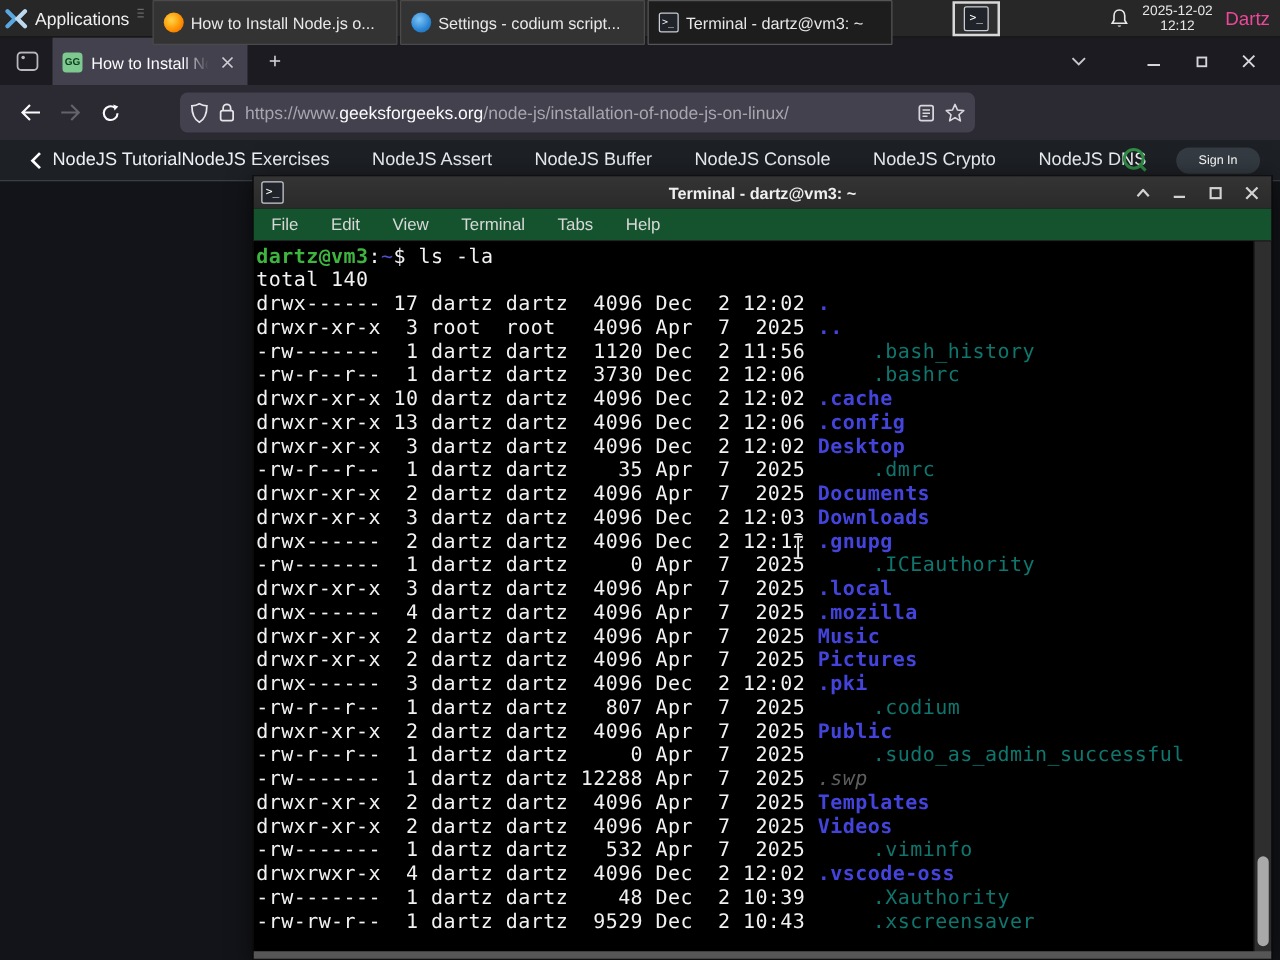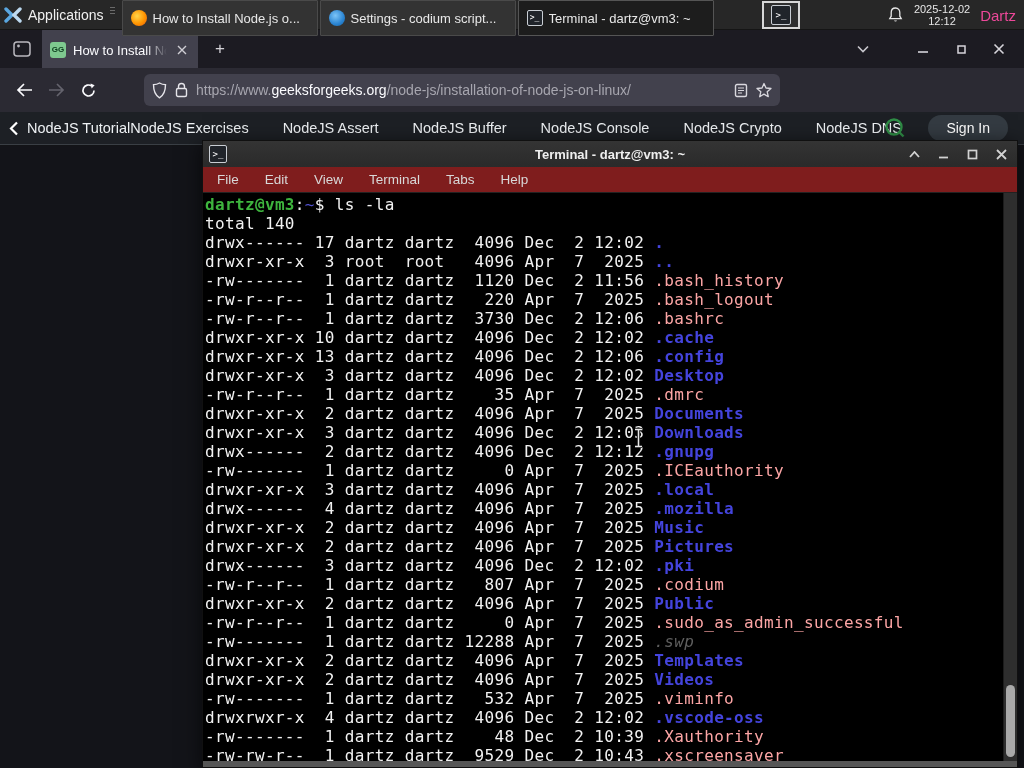--- a/index.html
+++ b/index.html
@@ -39,40 +39,40 @@
 
   .toolbar { position:absolute; left:0; top:38px; width:1024px; height:44px; background:#2b2a33; display:flex; align-items:center; }
   .nav-ico { width:32px; height:30px; display:flex; align-items:center; justify-content:center; border-radius:4px; flex:none; }
   .urlbar { display:flex; align-items:center; height:32px; width:636px; margin-left:40px; background:#42414d; border-radius:6px; padding:0 8px; gap:8px; }
   .url-text { flex:1; font-size:14px; white-space:nowrap; overflow:hidden; color:#a7a6af; }
   .url-text .domain { color:#fbfbfe; }
   .tb-right { position:absolute; right:0; top:38px; height:44px; display:flex; align-items:center; gap:6px; padding-right:10px; }
 
   
   .gfg-nav { position:absolute; left:0; top:82px; width:1024px; height:33px; background:#1d2025; border-bottom:1px solid #3a3f45; display:flex; align-items:center; color:#eef1f4; font-size:14.5px; }
-  .gfg-left { display:flex; align-items:center; gap:8px; padding-left:9px; white-space:nowrap; }
+  .gfg-left { display:flex; align-items:center; gap:8px; padding-left:24px; white-space:nowrap; }
   .gfg-links { display:flex; align-items:center; gap:34px; white-space:nowrap; overflow:hidden; }
   .gfg-right { position:absolute; right:0; display:flex; align-items:center; gap:22px; padding-right:16px; }
-  .signin { background:#343b42; border-radius:16px; padding:5px 18px; font-size:14px; color:#fff; }
+  .signin { background:#343b42; border-radius:16px; padding:5px 18px; font-size:10px; color:#fff; }
   .gfg-page { position:absolute; left:0; top:116px; width:1024px; height:622px; background:#131419; }
 
   
   .term-win { position:absolute; left:202px; top:140px; width:816px; height:628px; background:#000; border:1px solid #101010; box-shadow:0 4px 20px rgba(0,0,0,.65); z-index:40; }
   .term-title { position:absolute; left:0; top:0; width:100%; height:26px; background:linear-gradient(#343434,#2a2a2a); display:flex; align-items:center; padding:0 6px; }
   .term-title .term-ico { width:18px; height:18px; font-size:9px; line-height:16px; }
   .term-title-text { position:absolute; left:0; right:0; text-align:center; color:#efefef; font-weight:bold; font-size:13px; }
   .term-title-btns { position:absolute; right:8px; top:0; height:26px; display:flex; align-items:center; gap:13px; }
   .ttb { width:16px; height:16px; display:flex; align-items:center; justify-content:center; }
-  .term-menu { position:absolute; left:0; top:26px; width:100%; height:26px; background:#7f1d1d; border-bottom:1px solid #222; display:flex; align-items:center; gap:26px; padding-left:14px; color:#d8d8d8; font-size:13.5px; }
+  .term-menu { position:absolute; left:0; top:26px; width:100%; height:26px; background:#14532d; border-bottom:1px solid #222; display:flex; align-items:center; gap:26px; padding-left:14px; color:#d8d8d8; font-size:13.5px; }
   .term-content { position:absolute; left:0; top:52px; width:100%; height:570px; background:#000; overflow:hidden; font-family:"DejaVu Sans Mono", monospace; font-size:16px; line-height:19px; letter-spacing:0.35px; color:#f2f2f2; padding:2px 16px 0 2px; }
   .tline { white-space:pre; }
   .tgreen { color:#3eb53e; font-weight:bold; }
   .tblue2 { color:#5050cf; }
   .nc-blue { color:#4444dd; font-weight:bold; }
-  .nc-white { color:#fca5a5; }
+  .nc-white { color:#0f766e;margin-left:44px; }
   .nc-dim { color:#5e5e5e;font-style:italic; }
   .term-scroll { position:absolute; right:0; top:52px; width:14px; height:570px; background:#2e2e2e; border-left:1px solid #1c1c1c; }
   .term-thumb { position:absolute; left:2px; bottom:6px; width:9px; height:72px; background:#a9a9a9; border-radius:5px; }
   .term-bottom { position:absolute; left:0; bottom:0; width:100%; height:6px; background:#565656; }
 
   .ibeam { position:absolute; left:633px; top:428px; z-index:60; }
 
   svg { display:block; }
 </style>
 </head>
@@ -318,21 +318,20 @@
       <span>Tabs</span>
       <span>Help</span>
     </div>
 
     <div class="term-content" id="term-out">
       <div class="tline"><span class="tgreen">dartz@vm3</span><span>:</span><span class="tblue2">~</span><span>$ ls -la</span></div>
       <div class="tline">total 140</div>
     <div class="tline"><span>drwx------ 17 dartz dartz  4096 Dec  2 12:02 </span><span class="nc-blue">.</span></div>
         <div class="tline"><span>drwxr-xr-x  3 root  root   4096 Apr  7  2025 </span><span class="nc-blue">..</span></div>
         <div class="tline"><span>-rw-------  1 dartz dartz  1120 Dec  2 11:56 </span><span class="nc-white">.bash_history</span></div>
-        <div class="tline"><span>-rw-r--r--  1 dartz dartz   220 Apr  7  2025 </span><span class="nc-white">.bash_logout</span></div>
         <div class="tline"><span>-rw-r--r--  1 dartz dartz  3730 Dec  2 12:06 </span><span class="nc-white">.bashrc</span></div>
         <div class="tline"><span>drwxr-xr-x 10 dartz dartz  4096 Dec  2 12:02 </span><span class="nc-blue">.cache</span></div>
         <div class="tline"><span>drwxr-xr-x 13 dartz dartz  4096 Dec  2 12:06 </span><span class="nc-blue">.config</span></div>
         <div class="tline"><span>drwxr-xr-x  3 dartz dartz  4096 Dec  2 12:02 </span><span class="nc-blue">Desktop</span></div>
         <div class="tline"><span>-rw-r--r--  1 dartz dartz    35 Apr  7  2025 </span><span class="nc-white">.dmrc</span></div>
         <div class="tline"><span>drwxr-xr-x  2 dartz dartz  4096 Apr  7  2025 </span><span class="nc-blue">Documents</span></div>
         <div class="tline"><span>drwxr-xr-x  3 dartz dartz  4096 Dec  2 12:03 </span><span class="nc-blue">Downloads</span></div>
         <div class="tline"><span>drwx------  2 dartz dartz  4096 Dec  2 12:12 </span><span class="nc-blue">.gnupg</span></div>
         <div class="tline"><span>-rw-------  1 dartz dartz     0 Apr  7  2025 </span><span class="nc-white">.ICEauthority</span></div>
         <div class="tline"><span>drwxr-xr-x  3 dartz dartz  4096 Apr  7  2025 </span><span class="nc-blue">.local</span></div>

